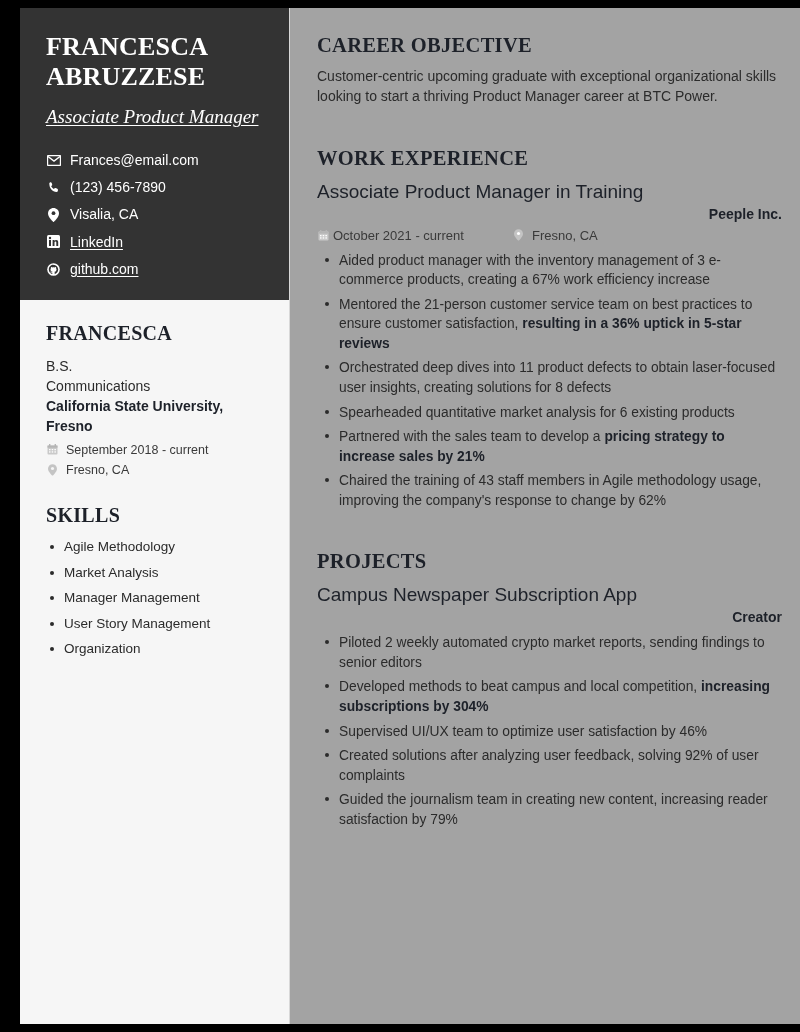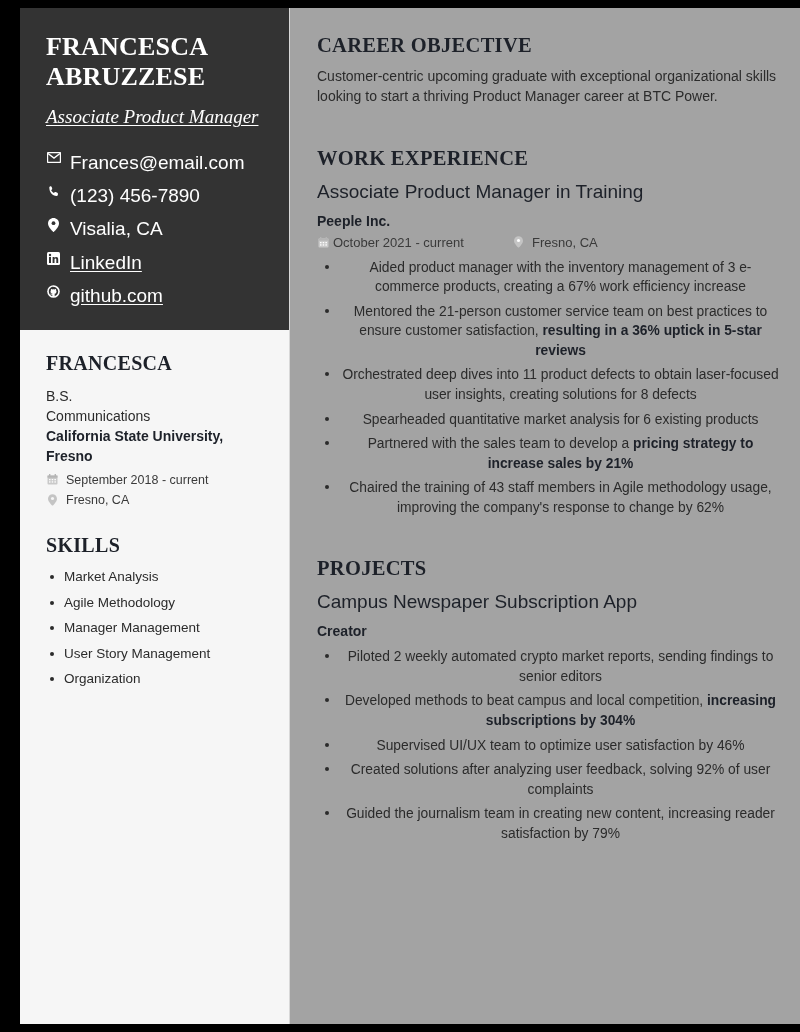--- a/index.html
+++ b/index.html
@@ -58,23 +58,23 @@
     text-decoration: underline;
     text-underline-offset: 2px;
   }
 
   .contact-list {
     margin-top: 22px;
     list-style: none;
   }
   .contact-item {
     display: flex;
-    align-items: flex-start;
+    align-items: center;
     gap: 9px;
-    font-size: 19px;
+    font-size: 14px;
     color: #ffffff;
     margin-bottom: 10.5px;
     line-height: 1.2;
   }
   .contact-item:last-child { margin-bottom: 0; }
   .contact-item .ico {
     width: 15px;
     flex: 0 0 15px;
     display: flex;
     align-items: center;
@@ -176,21 +176,22 @@
   .entry-title {
     font-size: 19px;
     color: #1d2129;
     line-height: 1.25;
     font-weight: normal;
   }
   .entry-org {
     font-size: 14px;
     font-weight: bold;
     color: #1d2129;
-    margin-top: 9px;
+    margin-top: 2px;
+    text-align: right;
   }
 
   .entry-meta {
     display: flex;
     align-items: center;
     margin-top: 6px;
     font-size: 13px;
     color: #3a3a3a;
   }
   .entry-meta .meta-date {
@@ -209,21 +210,20 @@
     width: 12px;
     flex: 0 0 12px;
     display: flex;
     align-items: center;
     justify-content: center;
   }
 
   .bullets {
     list-style: none;
     margin-top: 8px;
-    text-align: center;
   }
   .bullets li {
     position: relative;
     padding-left: 22px;
     font-size: 13.8px;
     color: #2b2b2b;
     line-height: 1.42;
     margin-bottom: 5px;
   }
   .bullets li::before {
@@ -330,22 +330,22 @@
                 <circle cx="5.5" cy="5.2" r="1.9" fill="#f6f6f6"></circle>
               </svg>
           </span>
           <span>Fresno, CA</span>
         </div>
       </section>
 
       <section class="skills-block">
         <h2 class="side-heading">SKILLS</h2>
         <ul class="skill-list">
+          <li>Agile Methodology</li>
           <li>Market Analysis</li>
-          <li>Agile Methodology</li>
           <li>Manager Management</li>
           <li>User Story Management</li>
           <li>Organization</li>
         </ul>
       </section>
 
     </div>
   </aside>
 
   <main class="main">

